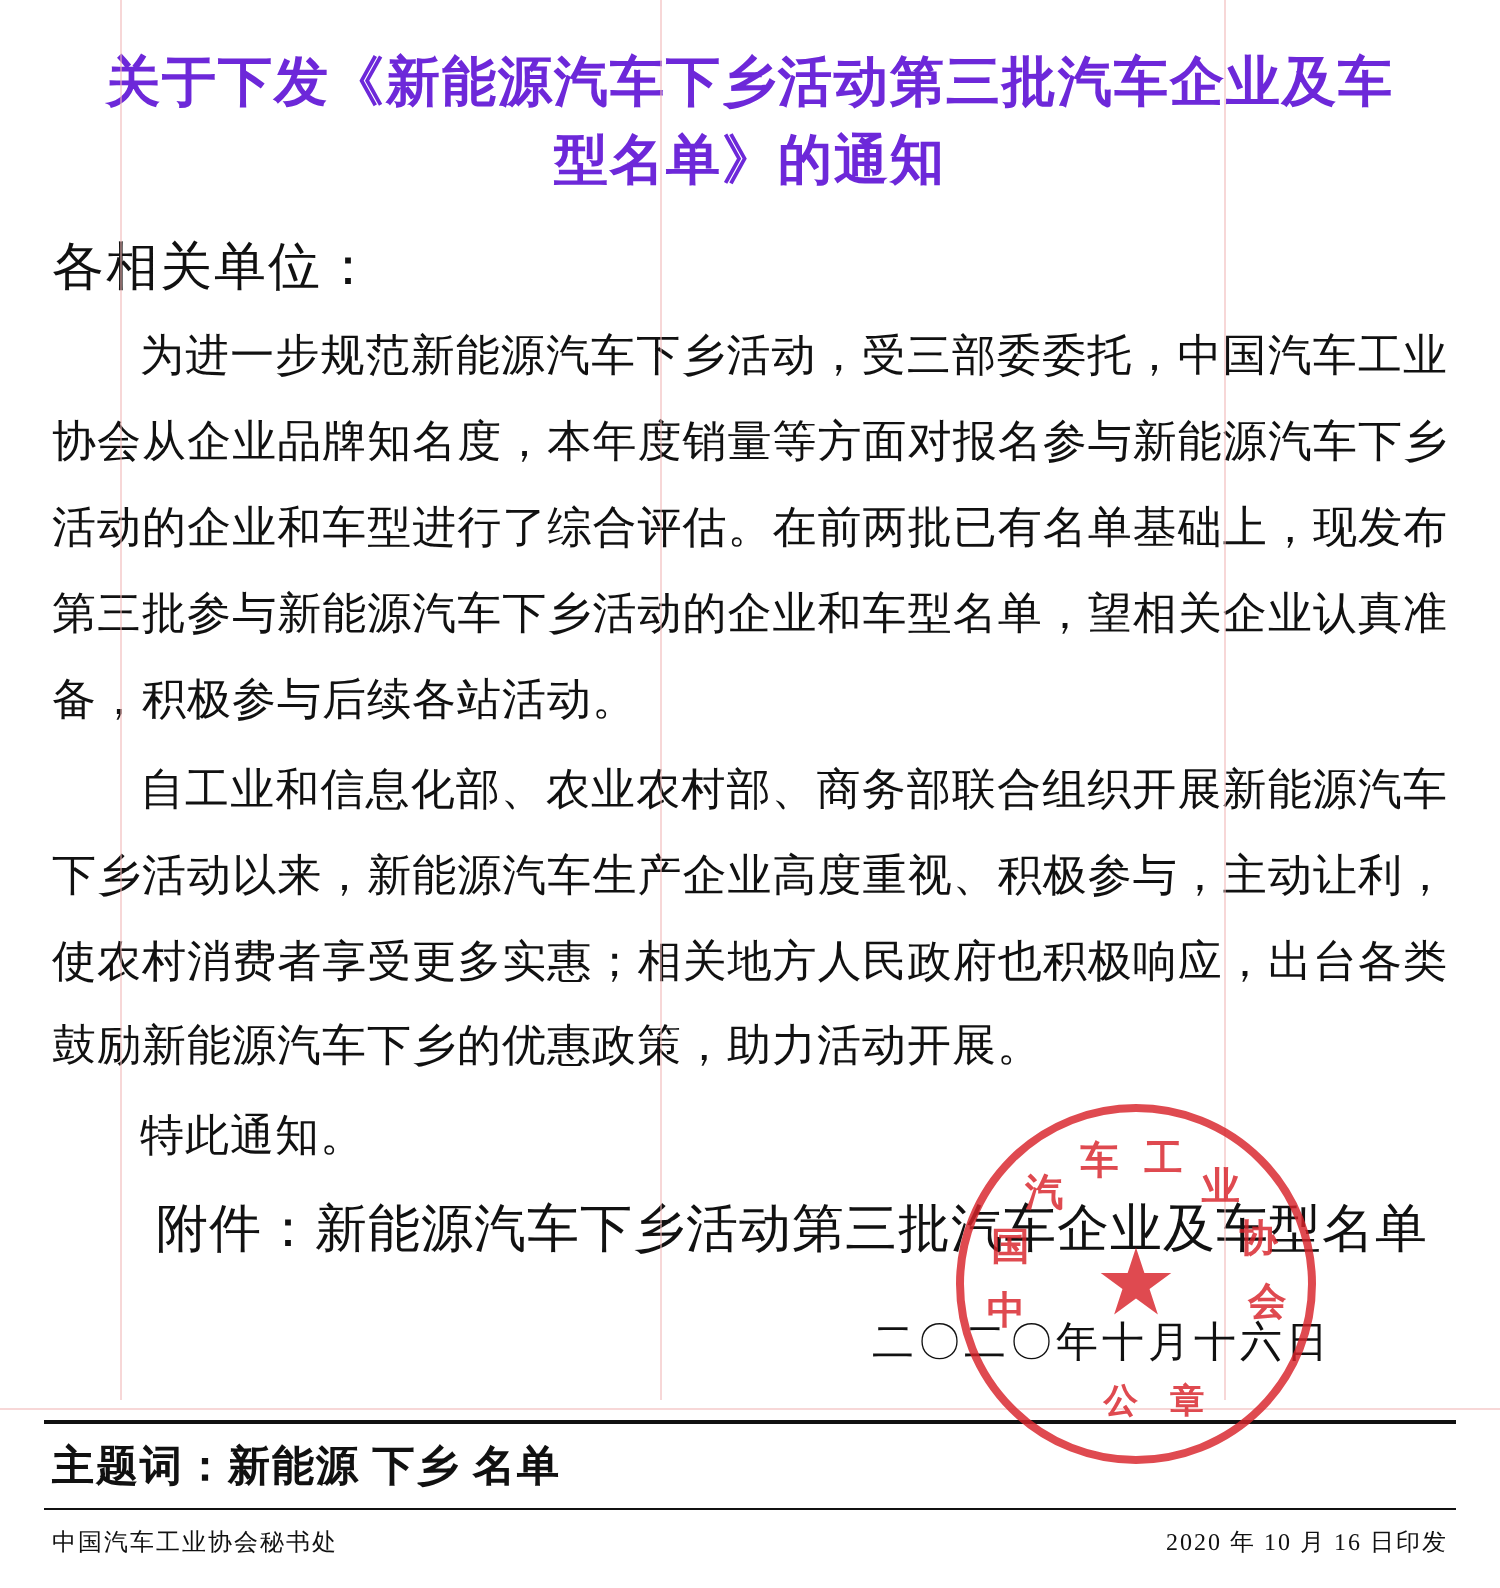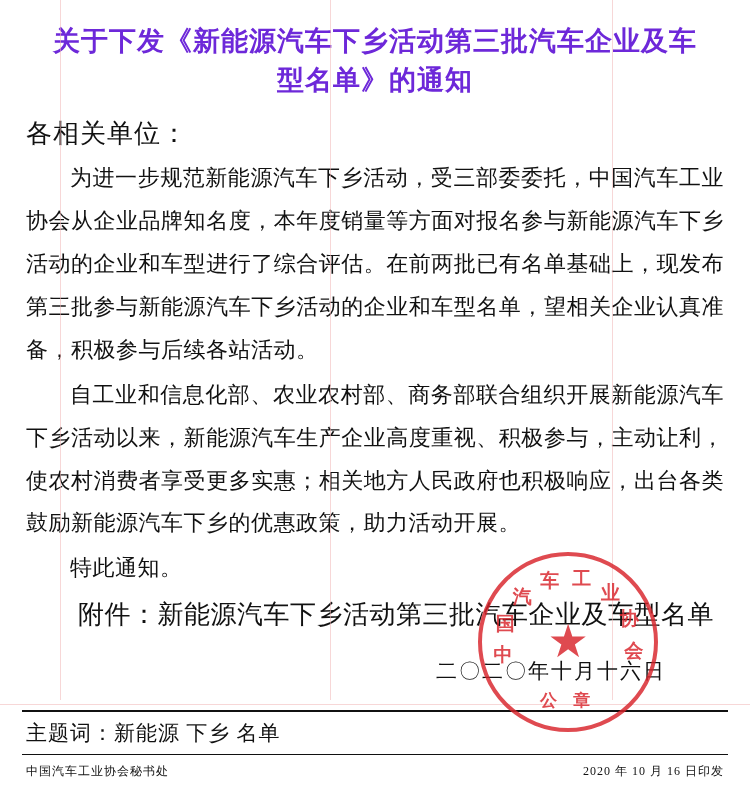--- a/index.html
+++ b/index.html
@@ -109,21 +109,21 @@
     top: 50%;
     transform-origin: 0 0;
     display: block;
     width: 22px;
     margin-left: -11px;
     margin-top: -11px;
     text-align: center;
   }
   .seal .seal-bottom {
     position: absolute;
-    left: 0;
+    left: 12px;
     bottom: 16px;
     width: 100%;
     text-align: center;
     color: #d8232a;
     font-weight: bold;
     font-size: 17px;
     letter-spacing: 6px;
   }
 
   .footer {
@@ -133,21 +133,21 @@
     width: 750px;
   }
   .rule {
     height: 2px;
     background: #111;
     margin: 0 22px;
   }
   .rule.thin { height: 1px; }
   .keywords {
     font-size: 21px;
-    font-weight: normal;
+    font-weight: bold;
     letter-spacing: 1px;
     padding: 7px 26px 7px 26px;
   }
   .footer-row {
     display: flex;
     justify-content: space-between;
     align-items: center;
     font-size: 12px;
     padding: 8px 26px 14px 26px;
     letter-spacing: 1px;

